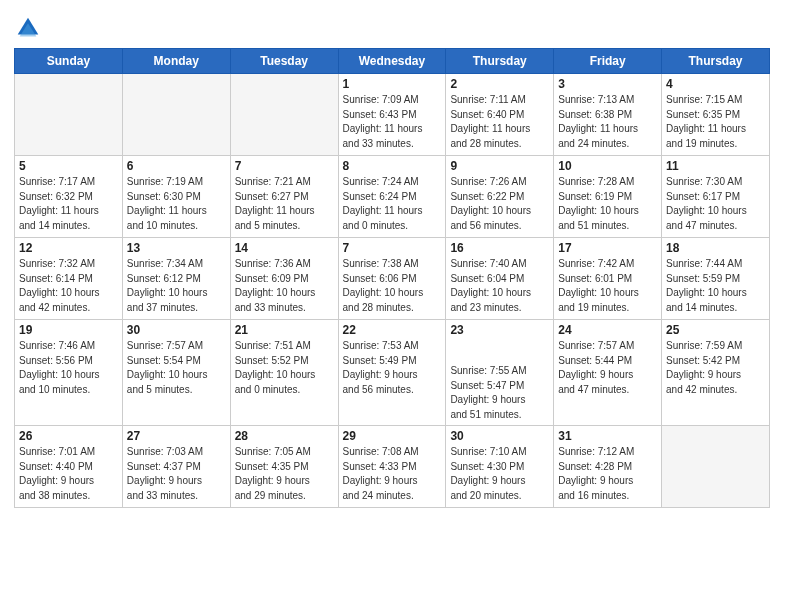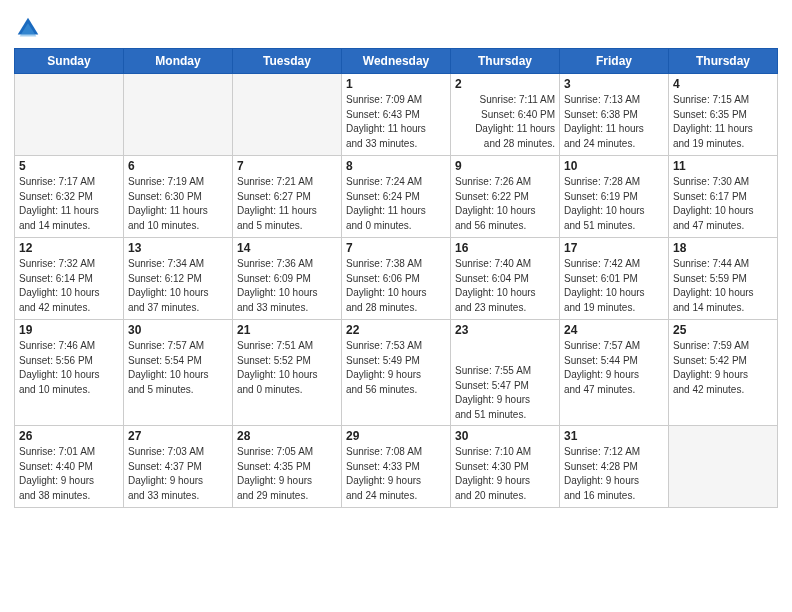--- a/index.html
+++ b/index.html
@@ -6,21 +6,21 @@
     body {
       font-family: Arial, sans-serif;
       background: #fff;
       width: 792px;
       height: 612px;
       overflow: hidden;
     }
     .page {
       width: 792px;
       height: 516px;
-      padding: 10px 14px 10px 14px;
+      padding: 10px 22px 10px 14px;
       display: flex;
       flex-direction: column;
     }
     .header {
       display: flex;
       justify-content: space-between;
       align-items: flex-start;
       margin-bottom: 6px;
     }
     .logo {
@@ -144,21 +144,21 @@
           <td class="empty"></td>
           <td>
             <span class="day-num">1</span>
             <div class="day-info" style="white-space: pre-line;">Sunrise: 7:09 AM
 Sunset: 6:43 PM
 Daylight: 11 hours
 and 33 minutes.</div>
           </td>
           <td>
             <span class="day-num">2</span>
-            <div class="day-info" style="white-space: pre-line; text-align: right;">Sunrise: 7:11 AM
+            <div class="day-info" style="white-space: pre-line;">Sunrise: 7:11 AM
 Sunset: 6:40 PM
 Daylight: 11 hours
 and 28 minutes.</div>
           </td>
           <td>
             <span class="day-num">3</span>
             <div class="day-info" style="white-space: pre-line;">Sunrise: 7:13 AM
 Sunset: 6:38 PM
 Daylight: 11 hours
 and 24 minutes.</div>

